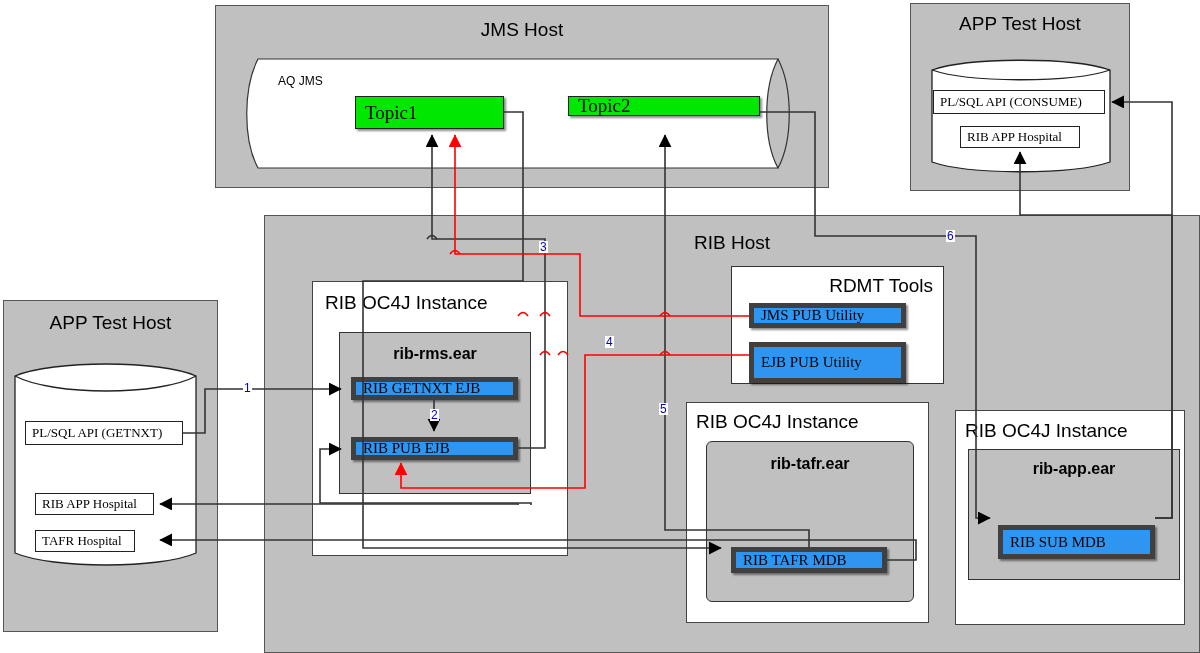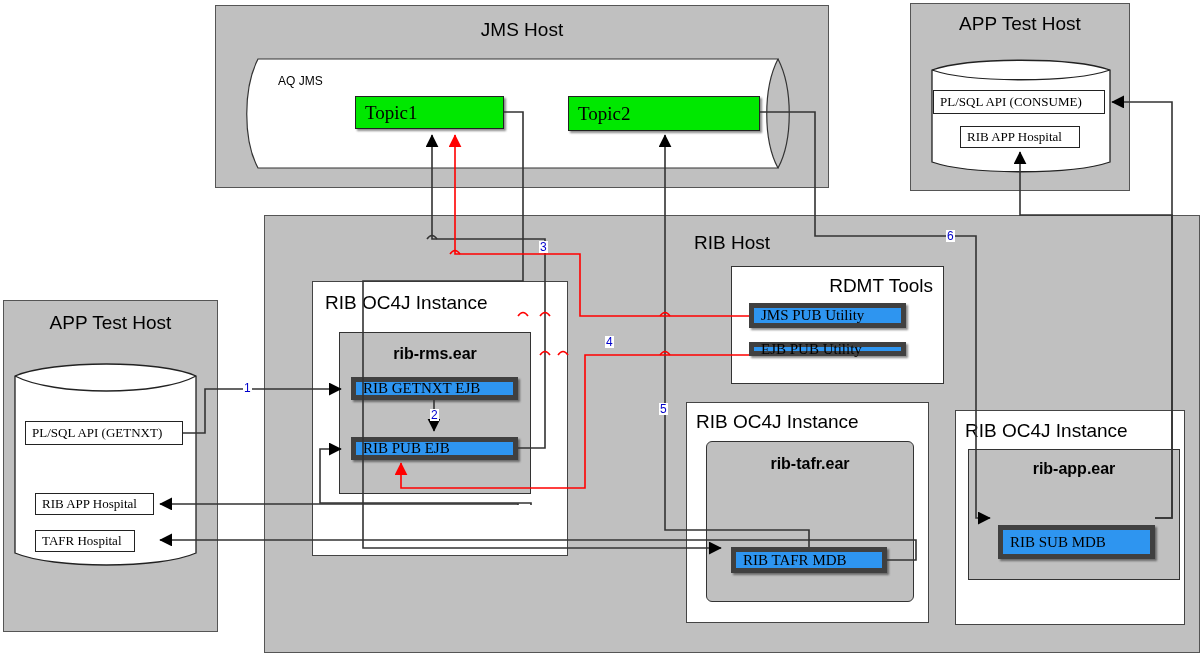--- a/index.html
+++ b/index.html
@@ -57,21 +57,21 @@
     <div class="host-title" style="top:16px;">RIB Host</div>
   </div>
 
   <svg style="position:absolute;left:233px;top:58px;width:570px;height:112px;">
     <path d="M 25,1 L 545,1 C 530,30 530,82 545,110 L 25,110 C 10,82 10,30 25,1 Z" fill="#ffffff" stroke="#333" stroke-width="1.2"></path>
     <path d="M 545,1 C 560,30 560,82 545,110" fill="none" stroke="#333" stroke-width="1.2"></path>
   </svg>
   <div class="cyl-label" style="left:278px;top:74px;">AQ JMS</div>
 
   <div class="greenbox" style="left:355px;top:96px;width:149px;height:33px;">Topic1</div>
-  <div class="greenbox" style="left:568px;top:96px;width:192px;height:35px;">Topic2</div>
+  <div class="greenbox" style="left:568px;top:96px;width:192px;height:20px;">Topic2</div>
 
   <svg style="position:absolute;left:930px;top:58px;width:182px;height:117px;">
     <path d="M 2,12 C 40,-1 142,-1 180,12 L 180,104 C 142,117 40,117 2,104 Z" fill="#ffffff" stroke="#222" stroke-width="1.3"></path>
     <path d="M 2,12 C 40,25 142,25 180,12" fill="none" stroke="#222" stroke-width="1.3"></path>
   </svg>
   <div class="whitebox" style="left:933px;top:90px;width:172px;height:24px;">PL/SQL API (CONSUME)</div>
   <div class="whitebox" style="left:960px;top:126px;width:120px;height:22px;">RIB APP Hospital</div>
 
   <svg style="position:absolute;left:13px;top:362px;width:185px;height:205px;">
     <path d="M 2,14 C 40,-2 147,-2 183,14 L 183,191 C 147,207 40,207 2,191 Z" fill="#ffffff" stroke="#222" stroke-width="1.3"></path>
@@ -87,21 +87,21 @@
   <div class="ear" style="left:339px;top:332px;width:192px;height:162px;">
     <div class="ear-title" style="top:12px;">rib-rms.ear</div>
   </div>
   <div class="bluebox" style="left:351px;top:377px;width:167px;height:23px;">RIB GETNXT EJB</div>
   <div class="bluebox" style="left:351px;top:437px;width:167px;height:23px;">RIB PUB EJB</div>
 
   <div class="rdmt" style="left:731px;top:266px;width:213px;height:118px;">
     <div class="rdmt-title" style="top:8px;">RDMT Tools</div>
   </div>
   <div class="bluebox" style="left:749px;top:303px;width:157px;height:25px;">JMS PUB Utility</div>
-  <div class="bluebox" style="left:749px;top:342px;width:157px;height:14px;">EJB PUB Utility</div>
+  <div class="bluebox" style="left:749px;top:342px;width:157px;height:41px;">EJB PUB Utility</div>
 
   <div class="oc4j" style="left:686px;top:402px;width:243px;height:221px;">
     <div class="oc4j-title" style="left:9px;top:8px;">RIB OC4J Instance</div>
   </div>
   <div class="ear" style="left:706px;top:441px;width:208px;height:161px;border-radius:6px;">
     <div class="ear-title" style="top:13px;">rib-tafr.ear</div>
   </div>
   <div class="bluebox" style="left:731px;top:547px;width:156px;height:26px;">RIB TAFR MDB</div>
 
   <div class="oc4j" style="left:955px;top:410px;width:230px;height:215px;">

